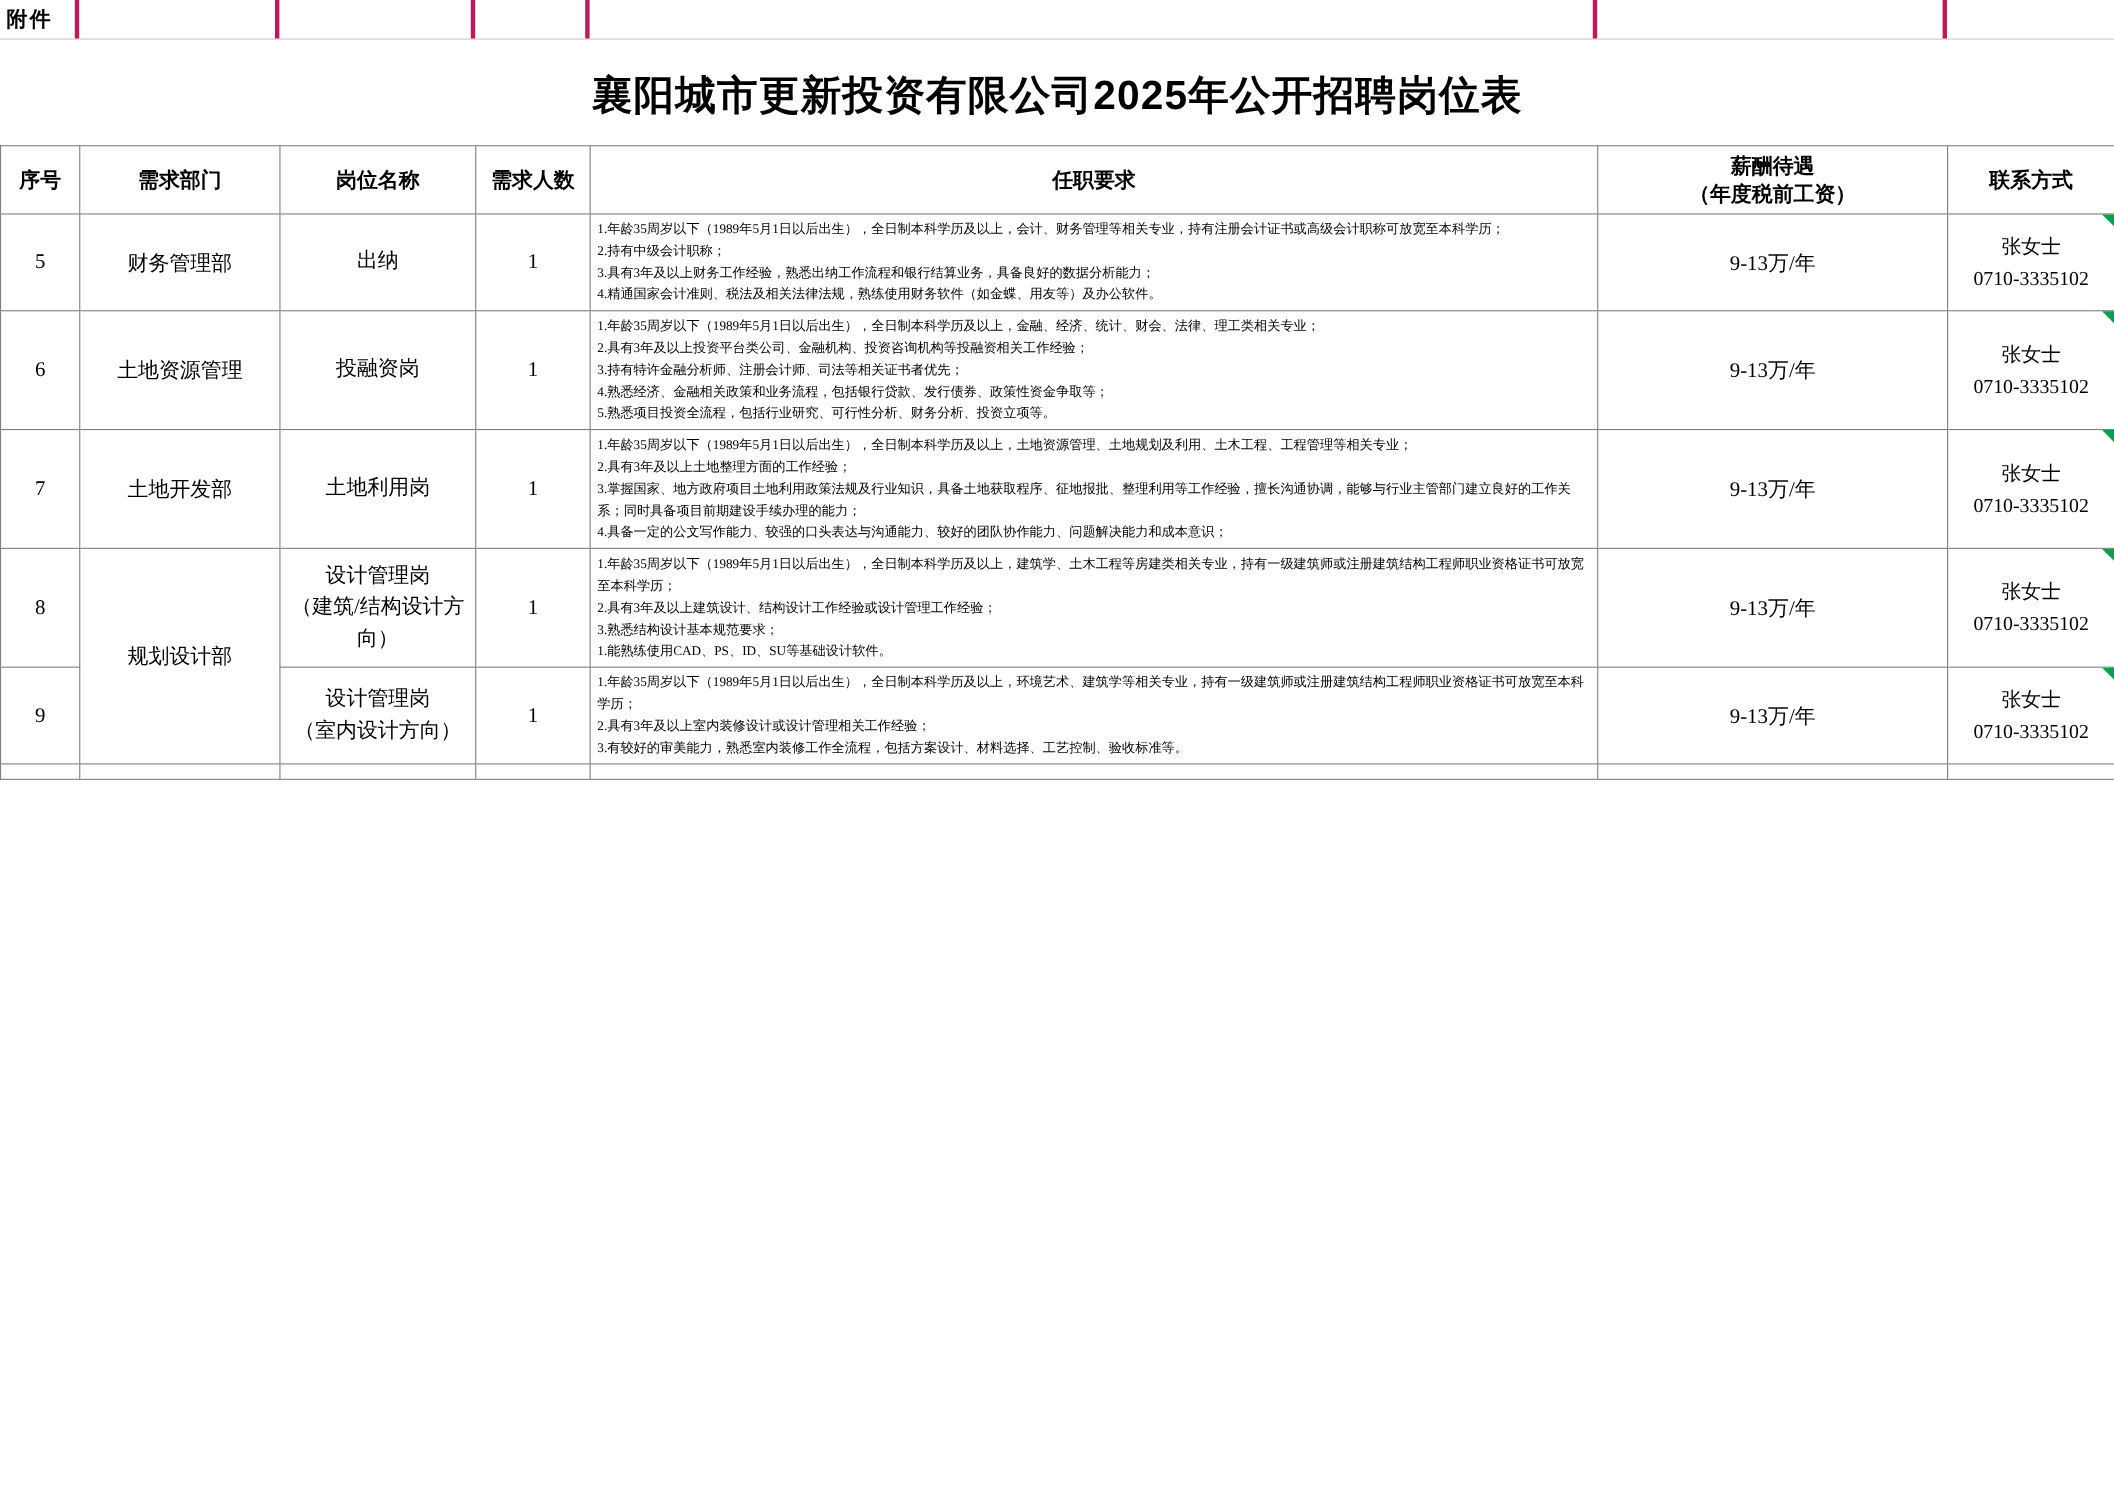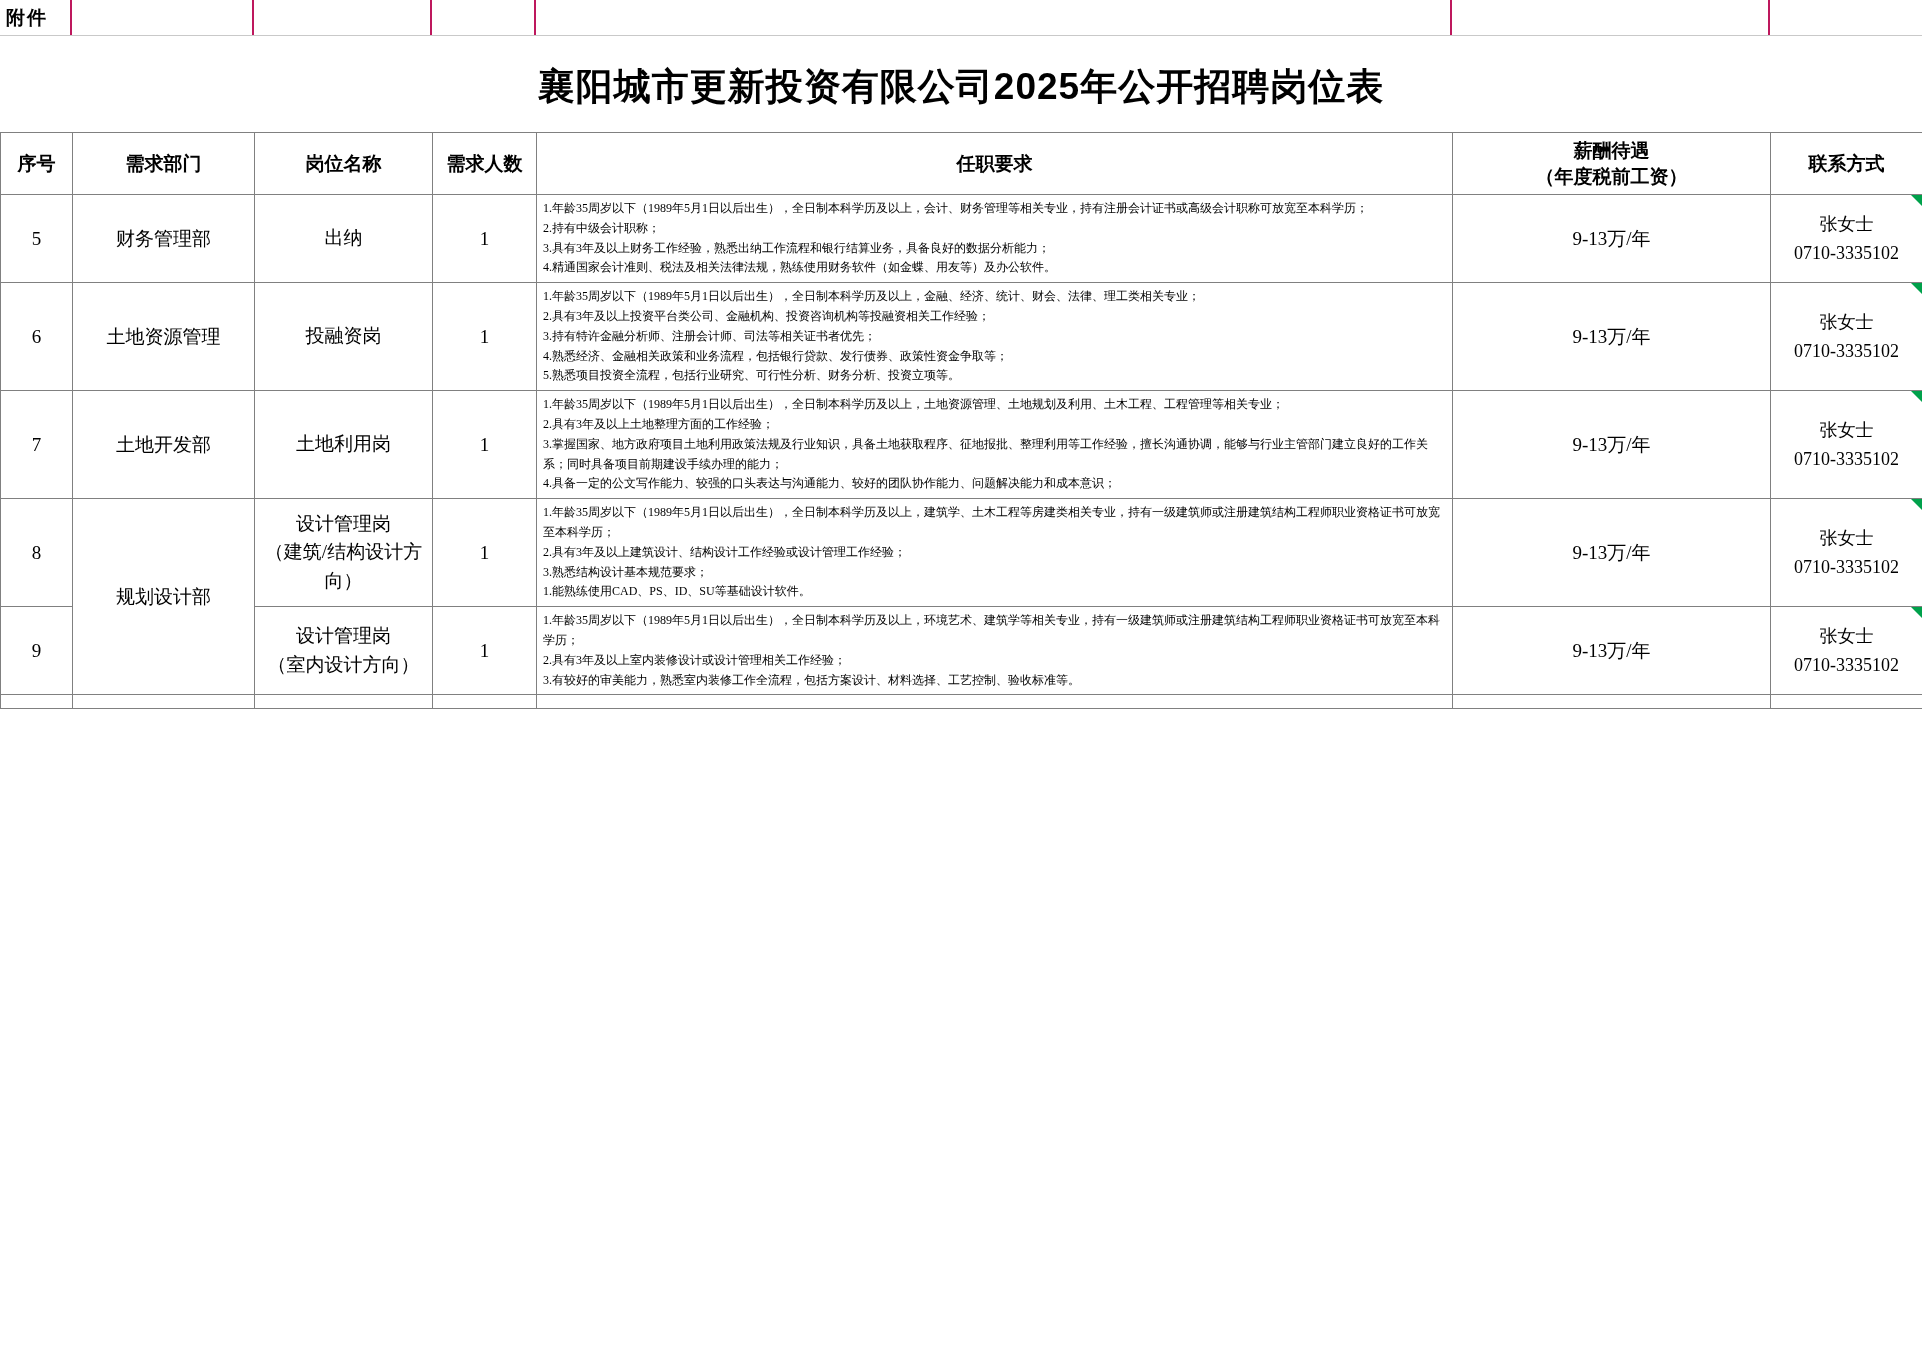--- a/index.html
+++ b/index.html
@@ -15,21 +15,21 @@
   }
 
   
   .top-strip {
     display: flex;
     height: 36px;
     border-bottom: 1px solid #c9c9c9;
     box-sizing: border-box;
   }
   .top-strip .cell {
-    border-right: 2px solid #be185d;
+    border-right: 4px solid #be185d;
     box-sizing: border-box;
     height: 100%;
     display: flex;
     align-items: center;
   }
   .top-strip .c0 { width: 72px; }
   .top-strip .c1 { width: 182px; }
   .top-strip .c2 { width: 178px; }
   .top-strip .c3 { width: 104px; }
   .top-strip .c4 { width: 916px; }

